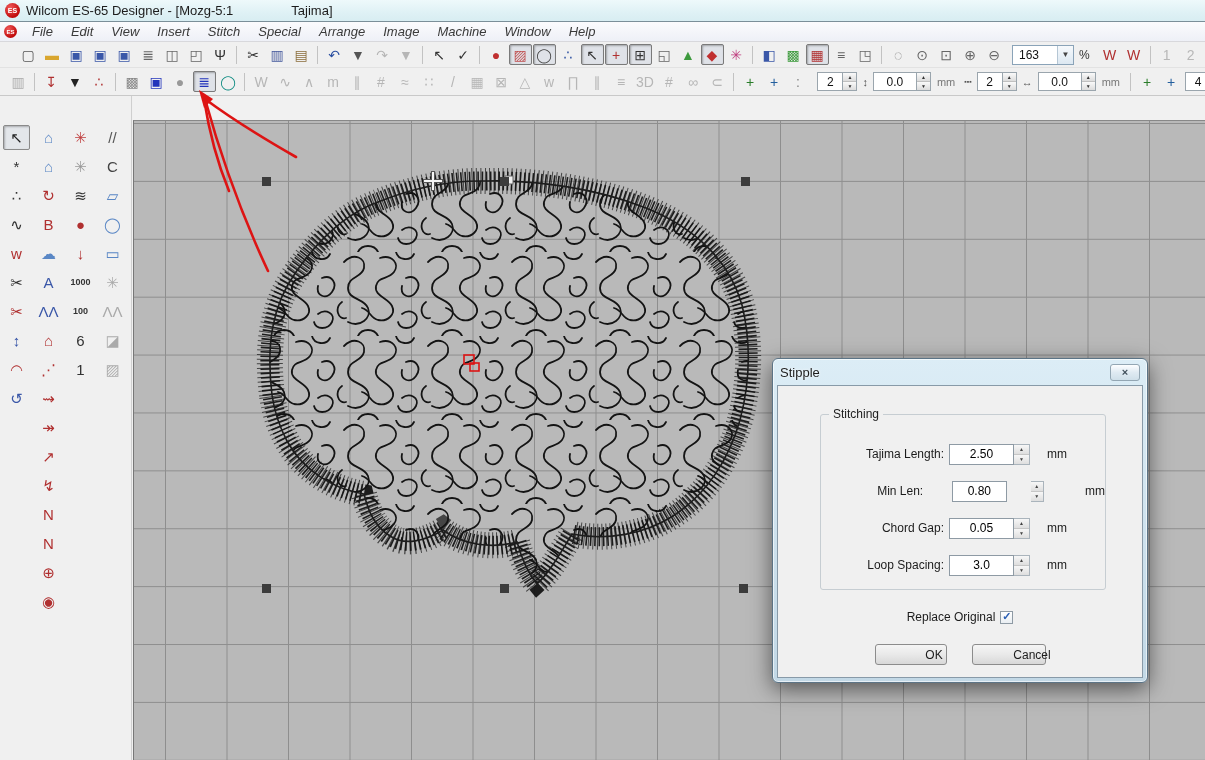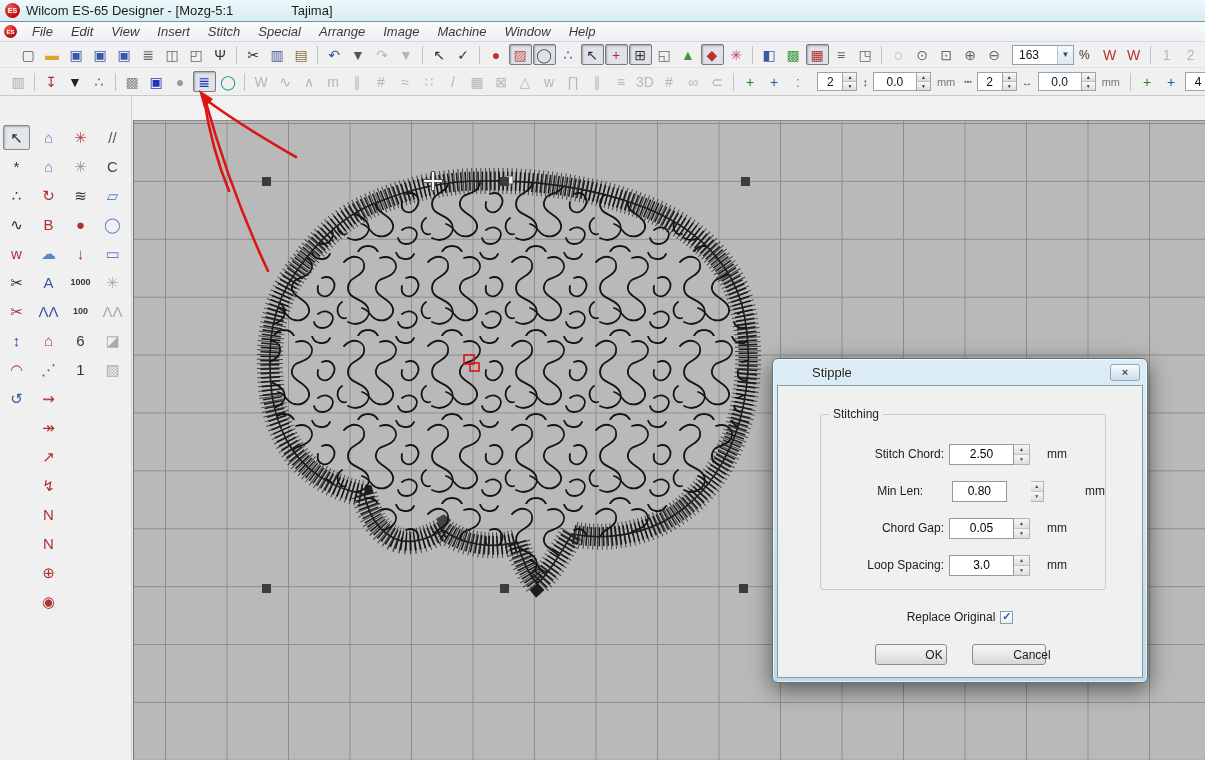--- a/index.html
+++ b/index.html
@@ -69,21 +69,21 @@
                      linear-gradient(to bottom,#8e8e8e 1px,transparent 1px);
     background-size:61.5px 57.9px; background-position:31px 2px;
     border-left:1px solid #777; border-top:1px solid #888; z-index:0;}
   #design-svg { position:absolute; left:0; top:0; width:1205px; height:760px; z-index:5; pointer-events:none;}
   .handle { position:absolute; width:9px; height:9px; background:#3c3c3c; z-index:6; }
 
   
   #dialog { position:absolute; left:772px; top:358px; width:376px; height:325px; z-index:10;
     background:linear-gradient(#dcedf6,#c2d8e6); border:1px solid #5c7486; border-radius:6px;
     box-shadow:0 6px 22px rgba(0,0,0,.55), inset 0 0 0 1px rgba(255,255,255,.6); }
-  #dlg-titlebar { height:26px; display:flex; align-items:center; padding:0 7px;margin-left:32px; }
+  #dlg-titlebar { height:26px; display:flex; align-items:center; padding:0 7px; }
   #dlg-title { font-size:13px; color:#1c1c1c; text-shadow:0 0 3px #fff; flex:1; }
   #dlg-close { width:30px; height:17px; border:1px solid #93a6b3; border-radius:3px;
     background:linear-gradient(#fdfeff,#dfeaf2 50%,#cfdfe9); color:#41505c; font-size:11px; font-weight:bold;
     display:flex; align-items:center; justify-content:center; }
   #dlg-body { position:absolute; left:4px; right:4px; top:26px; bottom:4px; background:#f0f0f0;
     border:1px solid #889aa8; }
   #dlg-group { position:absolute; left:42px; top:28px; width:286px; height:176px;
     border:1px solid #c6cdd2; border-radius:3px; }
   #dlg-group-label { position:absolute; left:8px; top:-8px; background:#f0f0f0; padding:0 4px;
     font-size:12px; color:#1c1c1c; }
@@ -704,21 +704,21 @@
 <div id="dialog">
   <div id="dlg-titlebar">
     <span id="dlg-title">Stipple</span>
     <span id="dlg-close">×</span>
   </div>
   <div id="dlg-body">
     <div id="dlg-group">
       <span id="dlg-group-label">Stitching</span>
       <div>
         <div class="dlg-row" style="top: 28px;">
-            <span class="dlg-label">Stitch Chord:</span>
+            <span class="dlg-label">Tajima Length:</span>
             <span class="dlg-input">2.50</span>
             <span class="dlg-spin">
               <i>▲</i>
               <i>▼</i>
             </span>
             <span class="dlg-unit">mm</span>
           </div>
           <div class="dlg-row" style="top: 65px; gap: 24px;">
             <span class="dlg-label">Min Len:</span>
             <span class="dlg-input">0.80</span>

